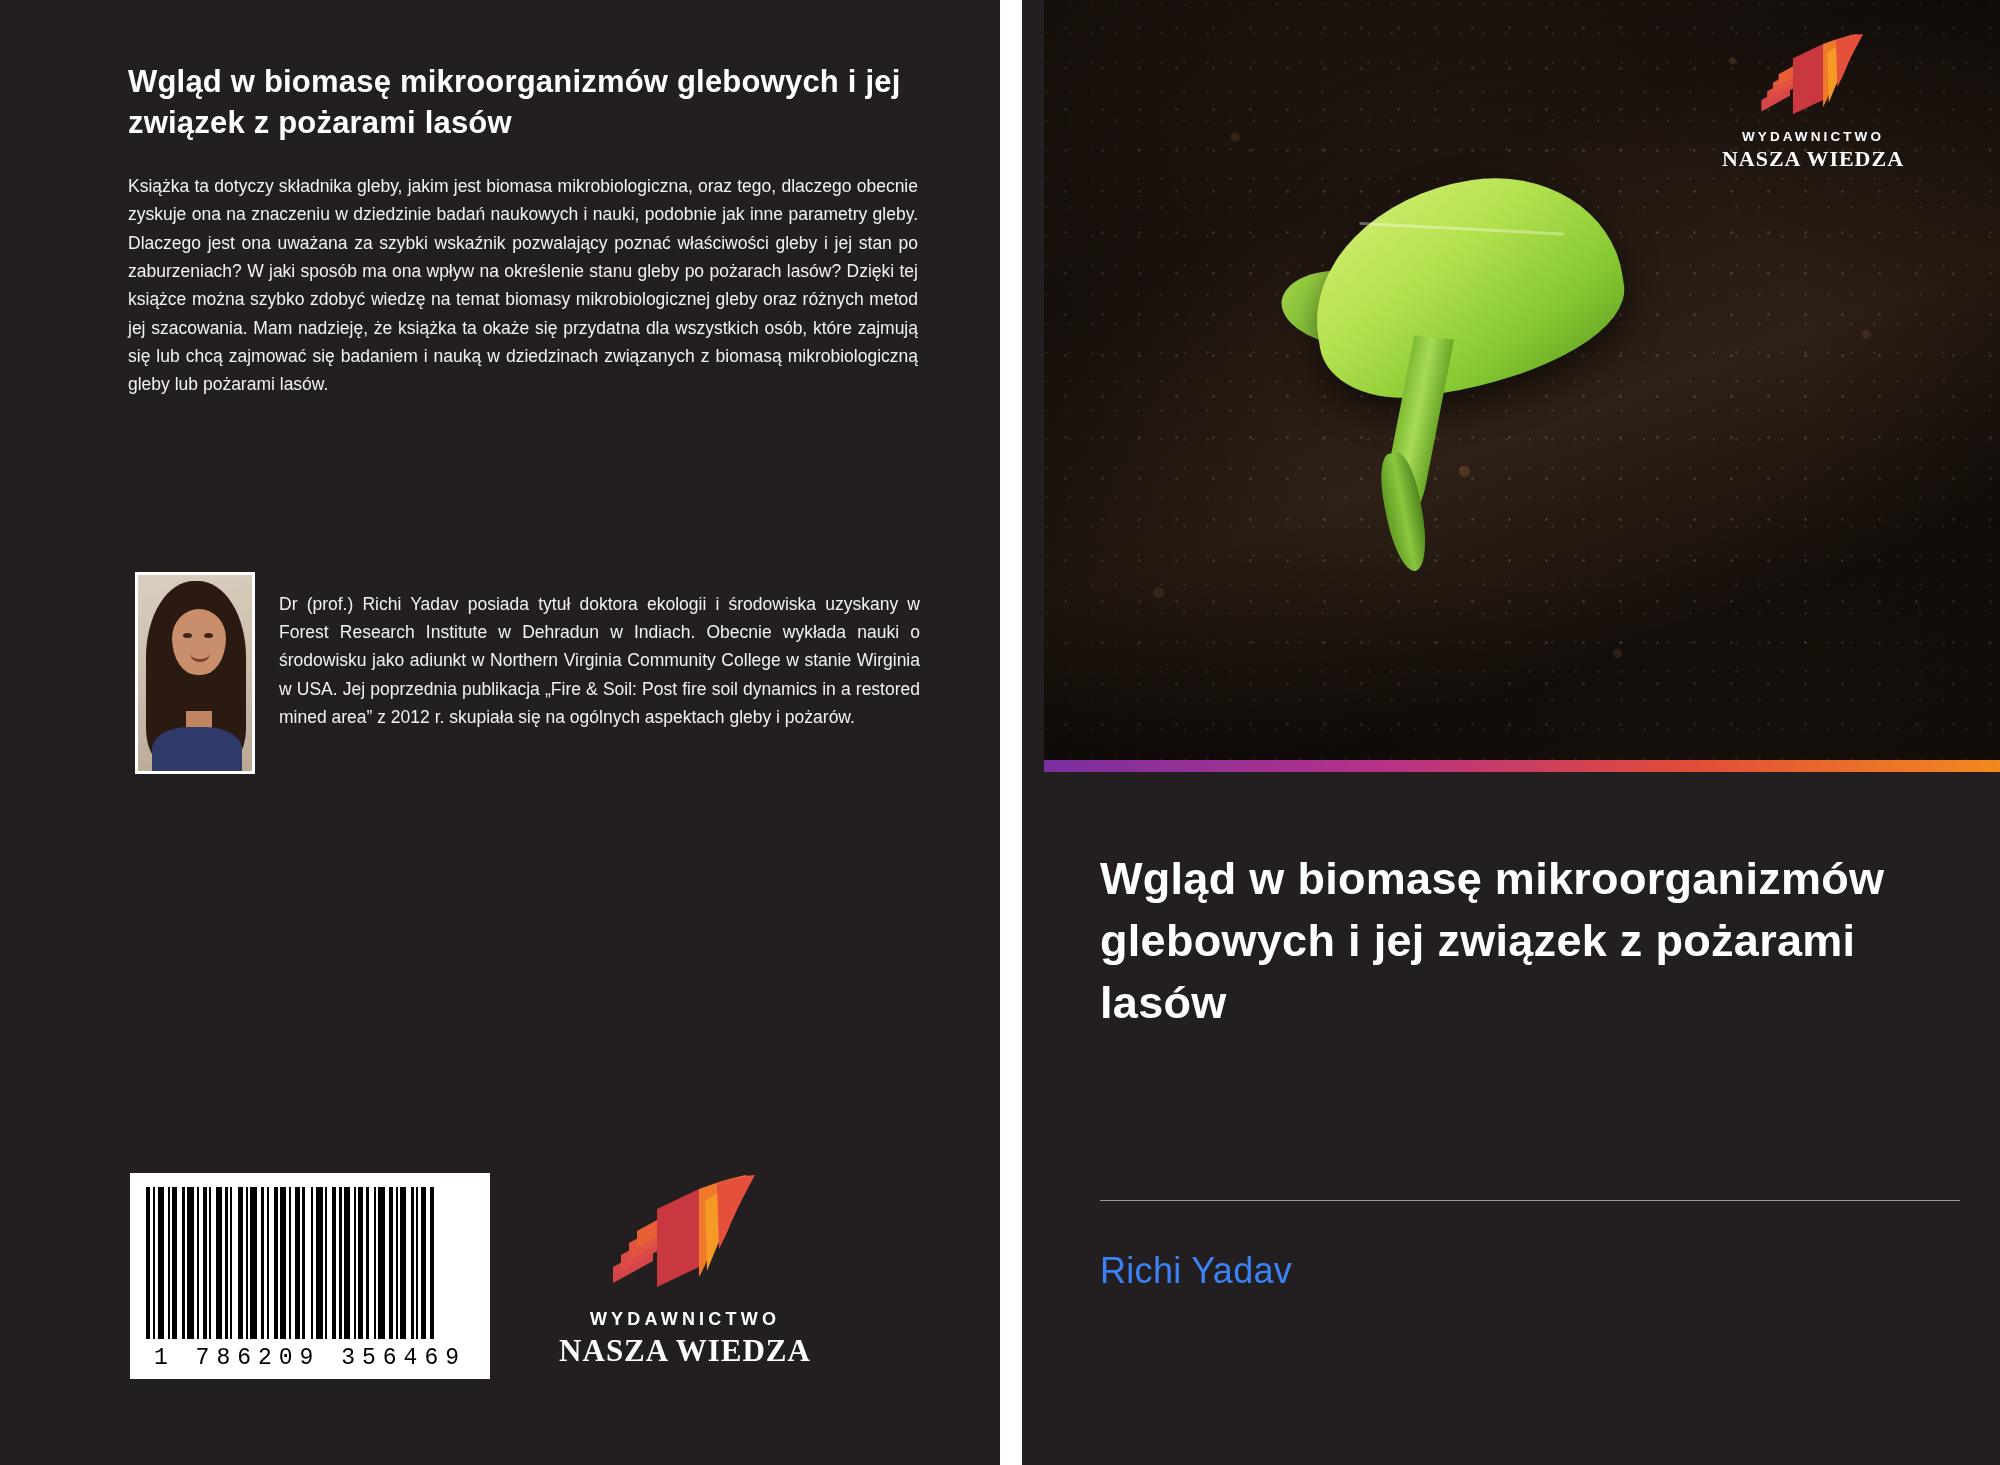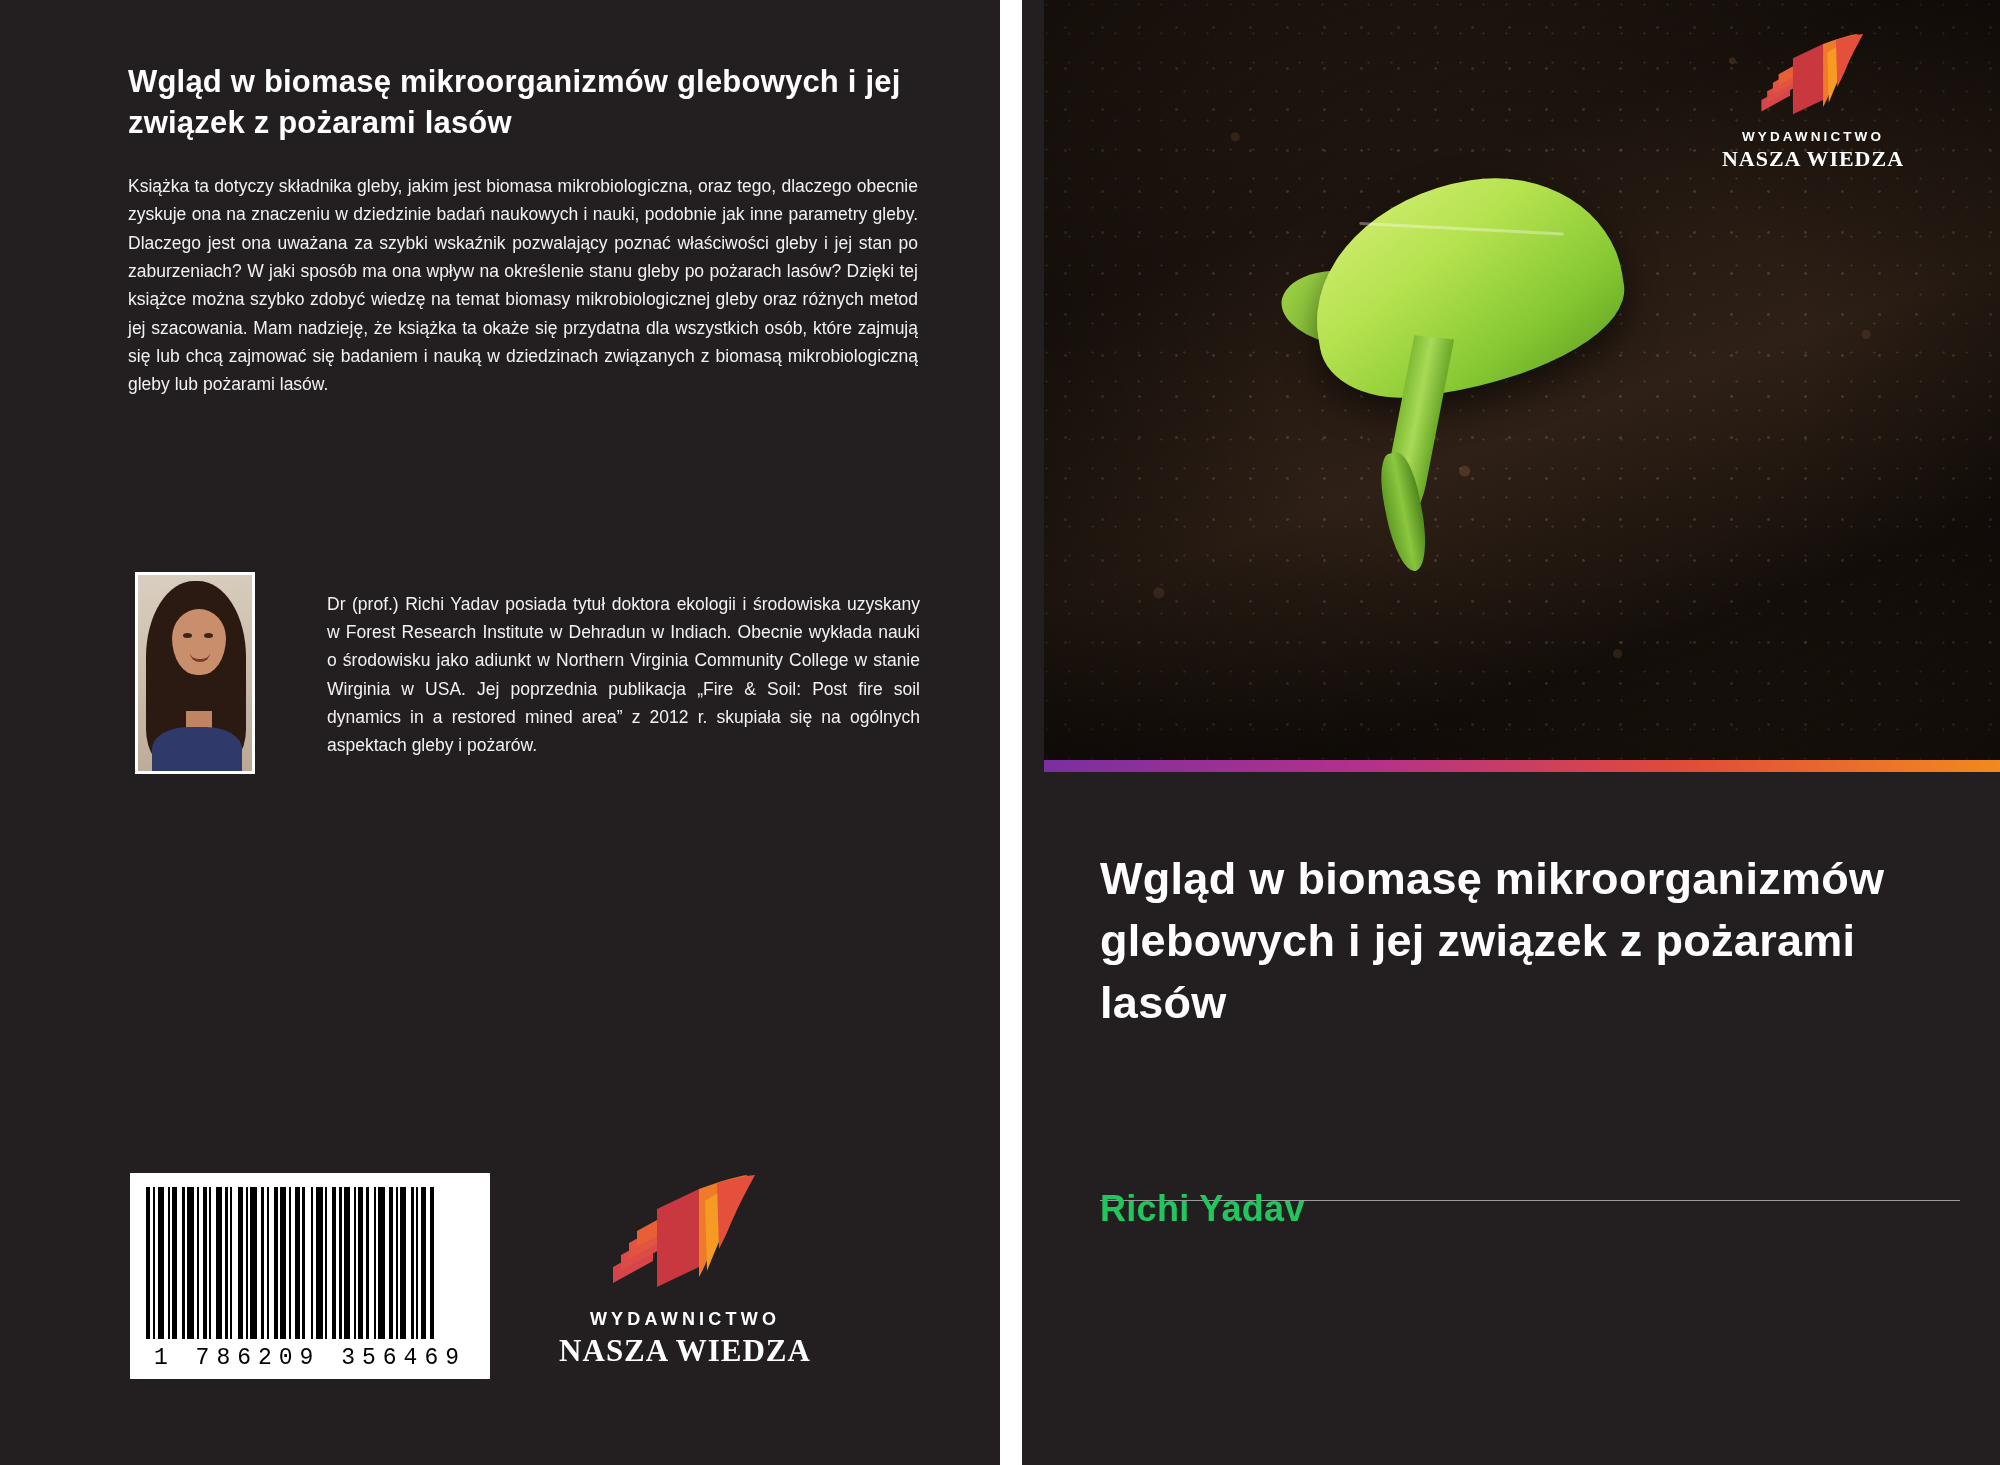--- a/index.html
+++ b/index.html
@@ -115,21 +115,20 @@
     width: 26px; height: 22px;
     background: #c08463;
   }
 
   .author-bio {
     font-size: 17.5px;
     line-height: 1.62;
     text-align: justify;
     color: #f2f2f2;
     flex: 1 1 auto;
-    margin-left: 48px;
   }
 
   
   .back-bottom {
     position: absolute;
     left: 130px;
     bottom: 86px;
     width: 790px;
     display: flex;
     align-items: flex-end;
@@ -300,24 +299,24 @@
     position: absolute;
     left: 78px;
     top: 1200px;
     width: 860px;
     height: 1px;
     background: rgba(255,255,255,0.55);
   }
   .front-author {
     position: absolute;
     left: 78px;
-    top: 1188px;
-    color: #22c55e;
+    top: 1250px;
+    color: #3b82f6;
     font-size: 36px;
-    font-weight: bold;
+    font-weight: normal;
     letter-spacing: 0.3px;
   }
 
   
   .photo-logo {
     position: absolute;
     right: 72px;
     top: 34px;
     width: 230px;
     text-align: center;

